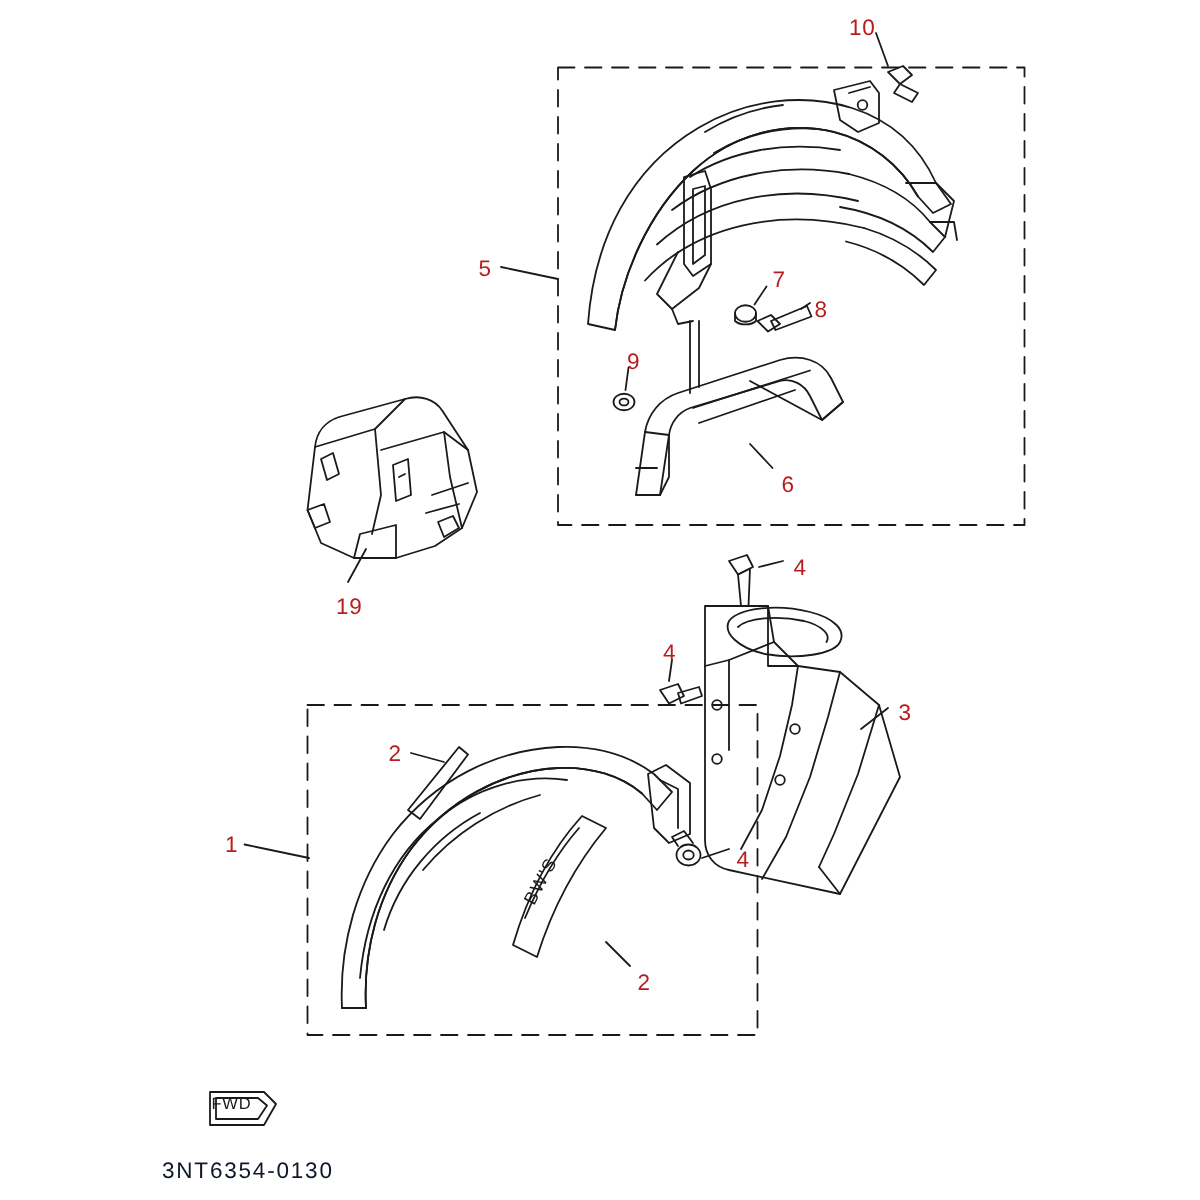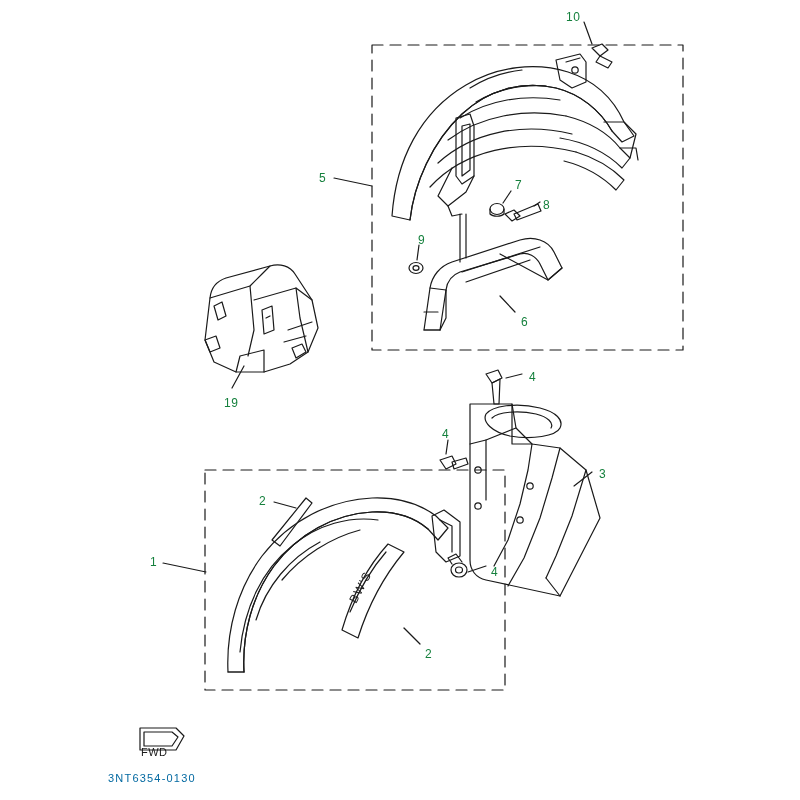--- a/index.html
+++ b/index.html
@@ -18,44 +18,43 @@
     overflow: hidden;
   }
   #sheet svg {
     position: absolute;
     left: 0;
     top: 0;
   }
   .callout {
     position: absolute;
     font-family: "Liberation Sans", sans-serif;
-    font-size: 12px;
-    color: #15803d;
+    font-size: 15px;
+    color: #b91c1c;
     letter-spacing: 0.5px;
     white-space: nowrap;
     user-select: none;
   }
   .partcode {
     position: absolute;
     left: 108px;
     top: 772px;
     font-family: "Liberation Sans", sans-serif;
-    font-size: 11px;
+    font-size: 15px;
     letter-spacing: 1.2px;
-    color: #0369a1;
+    color: #0f172a;
   }
   .fwd-label {
     position: absolute;
     left: 141px;
     top: 730px;
     font-family: "Liberation Sans", sans-serif;
     font-size: 11px;
     letter-spacing: 0.5px;
     color: #1a1a1a;
-    margin-top: 16px;
   }
 </style>
 </head>
 <body>
 
 <div id="sheet">
 
   <svg width="800" height="800" viewBox="0 0 800 800">
     <g fill="none" stroke="#1a1a1a" stroke-width="1.2" stroke-linecap="round" stroke-linejoin="round">
 

